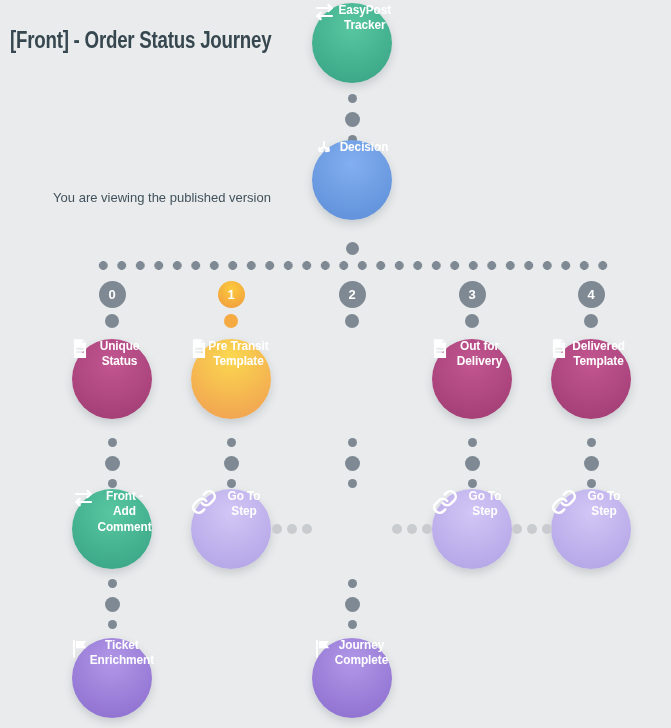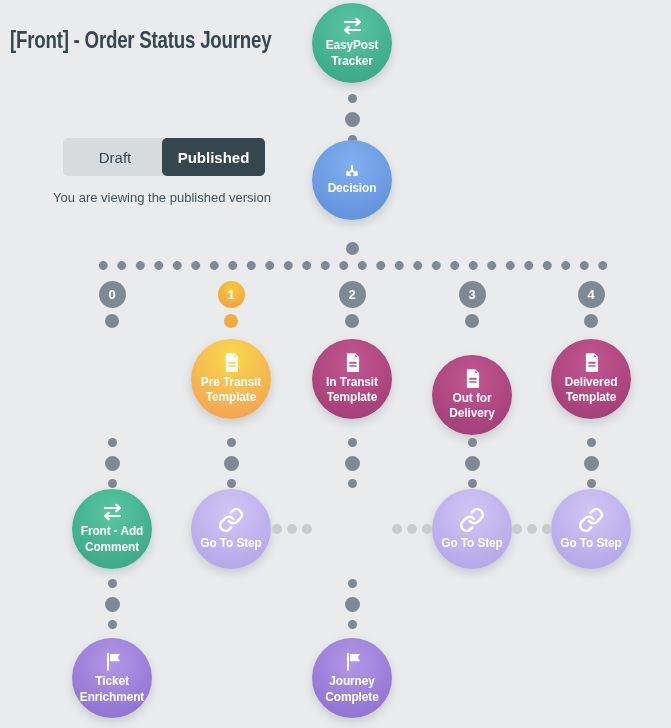--- a/index.html
+++ b/index.html
@@ -9,22 +9,22 @@
   
   .page-title{position:absolute;left:10px;top:26px;font-size:24px;font-weight:700;color:var(--ink);
     white-space:nowrap;transform:scaleX(.78);transform-origin:0 50%;letter-spacing:-.3px;}
   .toggle{position:absolute;left:63px;top:138px;display:flex;}
   .btn{height:38px;display:flex;align-items:center;justify-content:center;font-size:15px;cursor:pointer;box-sizing:border-box;}
   .btn-draft{width:104px;background:var(--draft-bg);color:var(--ink);border-radius:5px;font-weight:500;}
   .btn-published{width:103px;background:var(--published-bg);color:#fff;border-radius:5px;font-weight:700;margin-left:-5px;z-index:1;}
   .caption{position:absolute;left:22px;top:190px;width:280px;text-align:center;font-size:13px;color:var(--caption-ink);}
 
   
-  .node{position:absolute;width:80px;height:80px;border-radius:50%;display:flex;flex-direction:column;
-    align-items:center;justify-content:center;color:#fff;cursor:pointer;
+  .node{position:absolute;width:80px;height:80px;border-radius:50%;display:flex;
+    align-items:flex-start;justify-content:center;color:#fff;cursor:pointer;
     box-shadow:0 4px 9px rgba(100,110,125,.25);}
   .nicon{margin-bottom:3px;flex:none;}
   .nlabel{width:74px;text-align:center;font-size:12.5px;font-weight:700;line-height:1.22;
     letter-spacing:-.1px;transform:scaleX(.95);}
   .narrow .nlabel{width:56px;}
   .c-green{background:radial-gradient(circle at 50% 30%, var(--green-hi), var(--green-lo));}
   .c-blue{background:radial-gradient(circle at 50% 30%, var(--blue-hi), var(--blue-lo));}
   .c-magenta{background:radial-gradient(circle at 50% 30%, var(--magenta-hi), var(--magenta-lo));}
   .c-yellow{background:radial-gradient(circle at 50% 22%, var(--yellow-hi), var(--yellow-lo));}
   .c-lavender{background:radial-gradient(circle at 50% 30%, var(--lavender-hi), var(--lavender-lo));}
@@ -69,24 +69,20 @@
     <g id="i-flag" fill="#fff">
       <rect x="4.2" y="2" width="2" height="18.5"></rect>
       <path d="M7.3 3 H18 L15.4 6.9 L18 10.8 H7.3 Z"></path>
     </g>
   </defs>
 </svg>
 
 <div class="stage">
 
   <div class="page-title">[Front] - Order Status Journey</div>
-  <div class="toggle">
-    <div class="btn btn-draft">Draft</div>
-    <div class="btn btn-published">Published</div>
-  </div>
   <div class="caption">You are viewing the published version</div>
 
   <div class="node c-green" style="left:312px;top:3px">
     <svg class="nicon" viewBox="0 0 24 18" width="25" height="18">
         <use href="#i-exchange"></use>
       </svg>
     <div class="nlabel">EasyPost Tracker</div>
   </div>
 
   <div class="vdots" style="left:344.5px;top:94px">
@@ -110,33 +106,33 @@
   <div class="branch-num" style="left:338.5px">2</div>
   <div class="branch-num" style="left:458.5px">3</div>
   <div class="branch-num" style="left:577.5px">4</div>
 
   <div class="dot-md big" style="left:105px;top:314px"></div>
   <div class="dot-md big orange" style="left:224px;top:314px"></div>
   <div class="dot-md big" style="left:345px;top:314px"></div>
   <div class="dot-md big" style="left:465px;top:314px"></div>
   <div class="dot-md big" style="left:584px;top:314px"></div>
 
+  <div class="node c-magenta" style="left:72px;top:339px">
+    <svg class="nicon" viewBox="0 0 16 20" width="15" height="19">
+        <use href="#i-doc"></use>
+      </svg>
+    <div class="nlabel">Unique Status</div>
+  </div>
   <div class="node c-yellow" style="left:191px;top:339px">
     <svg class="nicon" viewBox="0 0 16 20" width="15" height="19">
         <use href="#i-doc"></use>
       </svg>
     <div class="nlabel">Pre Transit Template</div>
   </div>
-  <div class="node c-magenta" style="left:312px;top:339px">
-    <svg class="nicon" viewBox="0 0 16 20" width="15" height="19">
-        <use href="#i-doc"></use>
-      </svg>
-    <div class="nlabel">In Transit Template</div>
-  </div>
-  <div class="node c-magenta" style="left:432px;top:355px">
+  <div class="node c-magenta" style="left:432px;top:339px">
     <svg class="nicon" viewBox="0 0 16 20" width="15" height="19">
         <use href="#i-doc"></use>
       </svg>
     <div class="nlabel">Out for Delivery</div>
   </div>
   <div class="node c-magenta" style="left:551px;top:339px">
     <svg class="nicon" viewBox="0 0 16 20" width="15" height="19">
         <use href="#i-doc"></use>
       </svg>
     <div class="nlabel">Delivered Template</div>

